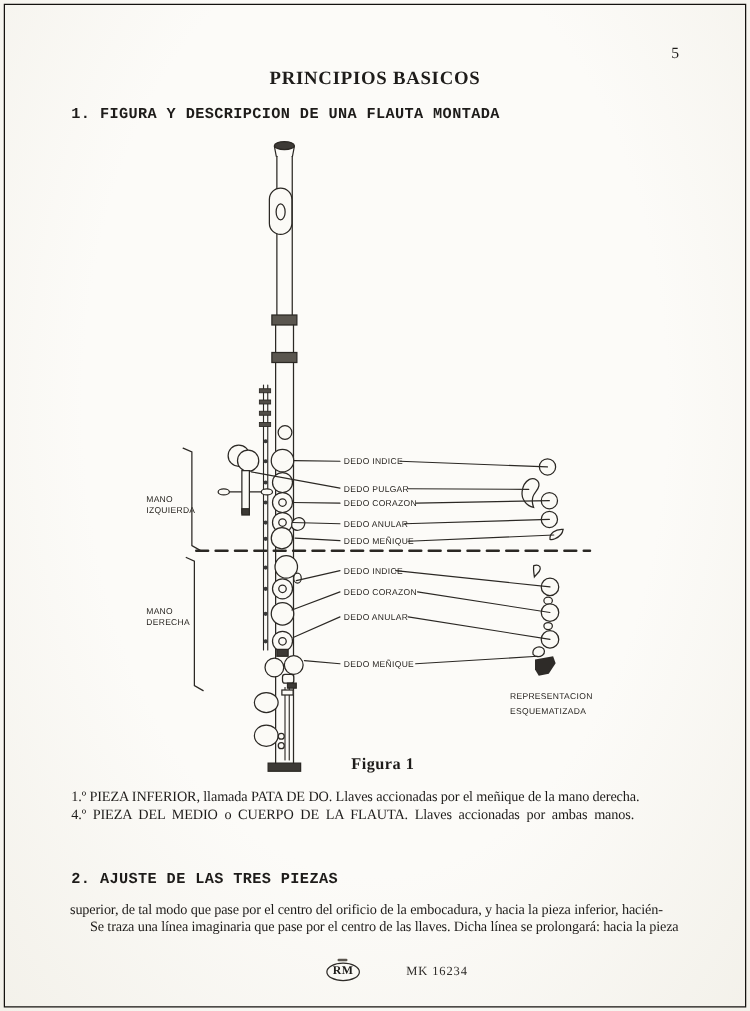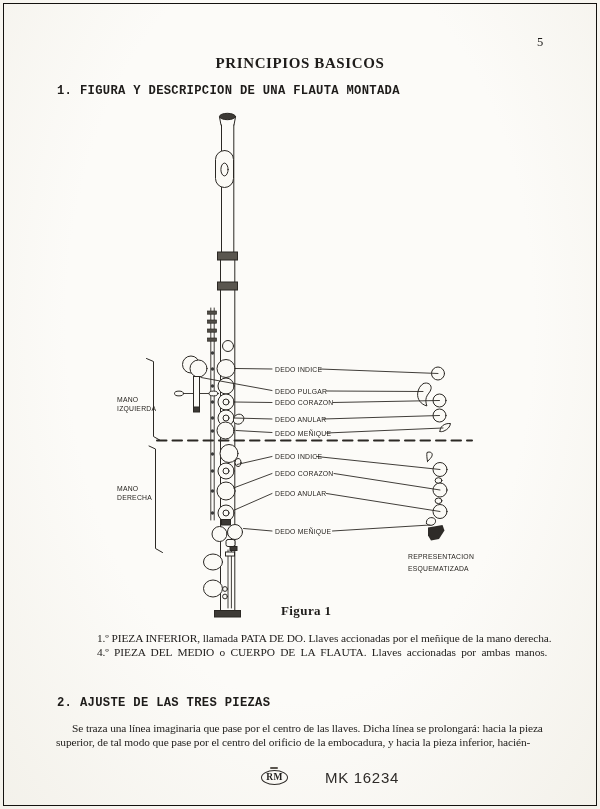--- a/index.html
+++ b/index.html
@@ -21,34 +21,34 @@
   .sec2 { top:696px; }
 
   svg.diagram { position:absolute; left:0; top:0; }
   svg.diagram text { font-family:"Liberation Sans", sans-serif; font-size:6.8px;
                      letter-spacing:0.25px; fill:#26231f; }
 
   .fig-caption { position:absolute; left:281px; top:603px; font-size:13px; font-weight:700; letter-spacing:0.4px; }
 
   .pieces { position:absolute; left:57px; top:631px; width:487px;
             font-size:11.4px; line-height:14px; letter-spacing:-0.1px; }
-  .pieces .li { white-space:nowrap;margin-left:40px; }
+  .pieces .li { white-space:nowrap; }
   .pieces .li.wide { word-spacing:2.6px; }
 
   .para { position:absolute; left:56px; top:721px; width:489px;
           font-size:11.4px; line-height:14px; letter-spacing:-0.12px; }
   .para .pline { white-space:nowrap; }
   .para .pline.first { text-indent:16px; }
 
   .footer { position:absolute; top:769px; left:261px; display:flex; align-items:center; height:16px;gap:30px; }
   .logo-oval { position:relative; width:25px; height:13px; border:1.3px solid #2e2b28; border-radius:50%;
                display:flex; align-items:center; justify-content:center;
                font-size:9.5px; font-weight:700; letter-spacing:0.4px; }
   .logo-crown { position:absolute; top:-4px; left:8px; width:8px; height:2.5px; background:#5a554e; border-radius:1px; }
-  .logo-code { margin-left:7px; font-family:Liberation Sans, sans-serif; font-size:15px;
+  .logo-code { margin-left:7px; font-family:Liberation Serif, serif; font-size:10px;
                letter-spacing:0.7px; color:#2e2b28; }
 </style>
 </head>
 <body>
 
 <div class="page">
   <div class="page-border"></div>
 
   <div class="page-num">5</div>
   <div class="title">PRINCIPIOS BASICOS</div>
@@ -215,22 +215,22 @@
   <div class="pieces">
     <div class="li">1.º PIEZA INFERIOR, llamada PATA DE DO. Llaves accionadas por el meñique de la mano derecha.</div>
     <div class="li wide">4.º PIEZA DEL MEDIO o CUERPO DE LA FLAUTA. Llaves accionadas por ambas manos.</div>
   </div>
 
   <div class="sec-head sec2">
     <span class="sec-num">2.</span><span>AJUSTE DE LAS TRES PIEZAS</span>
   </div>
 
   <div class="para">
+    <div class="pline">superior, de tal modo que pase por el centro del orificio de la embocadura, y hacia la pieza inferior, hacién-</div>
     <div class="pline first">Se traza una línea imaginaria que pase por el centro de las llaves. Dicha línea se prolongará: hacia la pieza</div>
-    <div class="pline">superior, de tal modo que pase por el centro del orificio de la embocadura, y hacia la pieza inferior, hacién-</div>
   </div>
 
   <div class="footer">
     <div class="logo-oval">
       <span class="logo-crown"></span>
       <span>RM</span>
     </div>
     <div class="logo-code">MK 16234</div>
   </div>
 </div>

